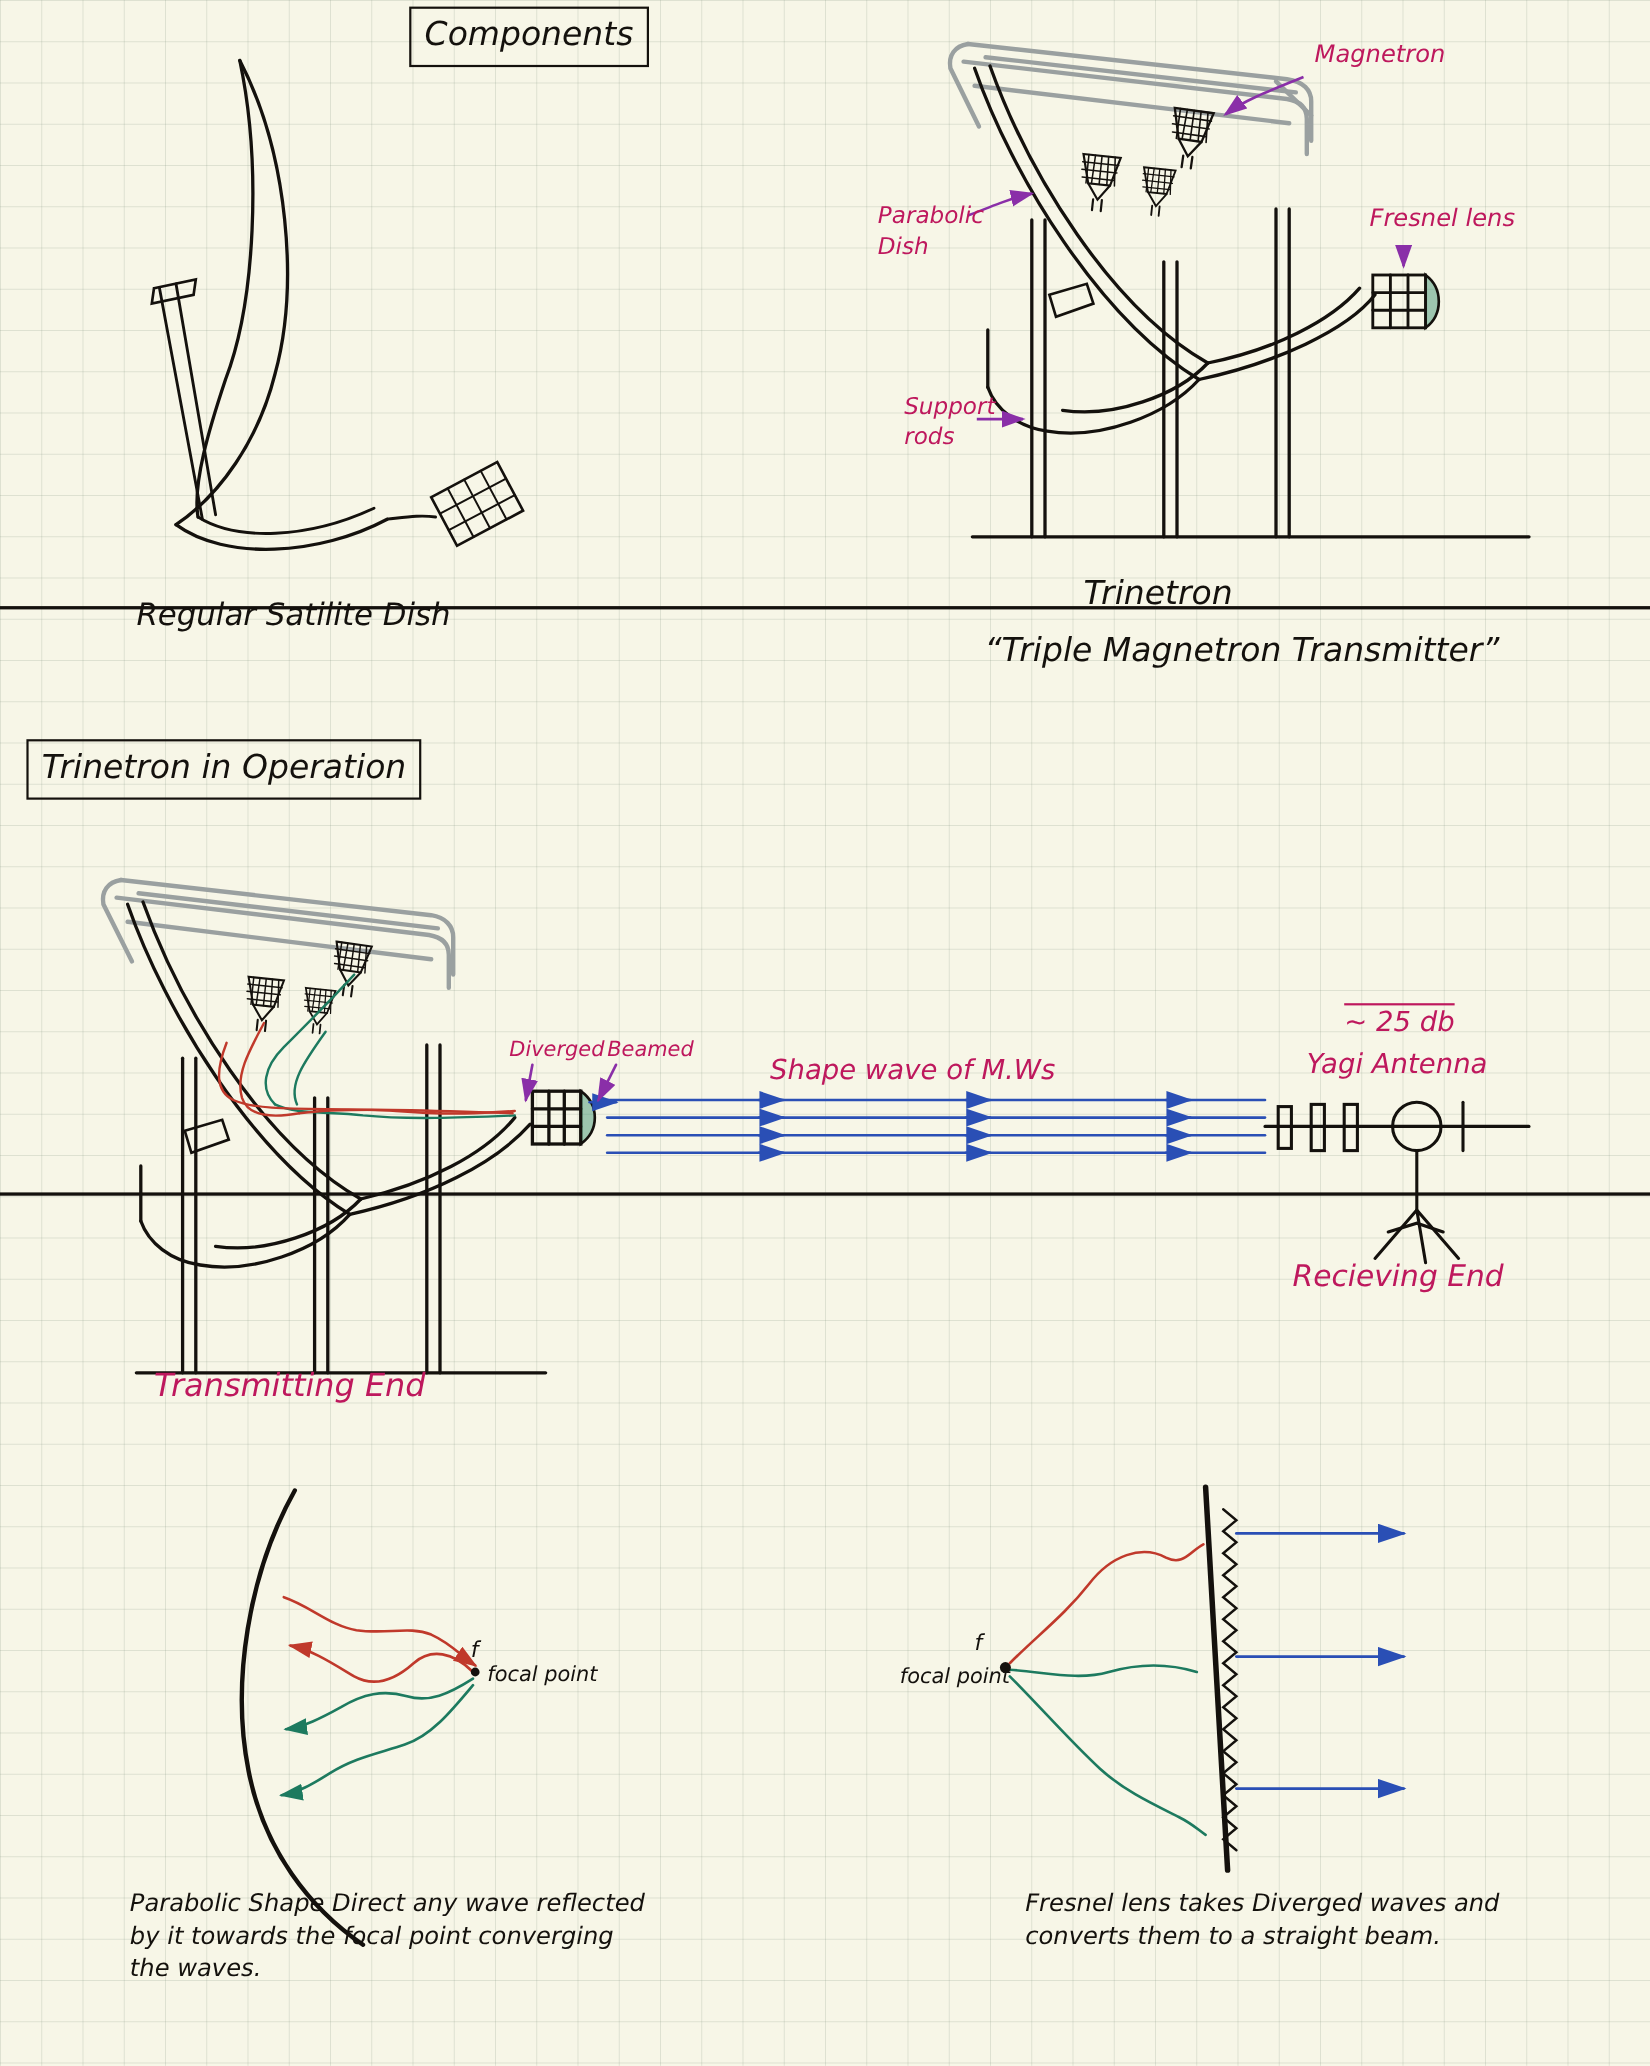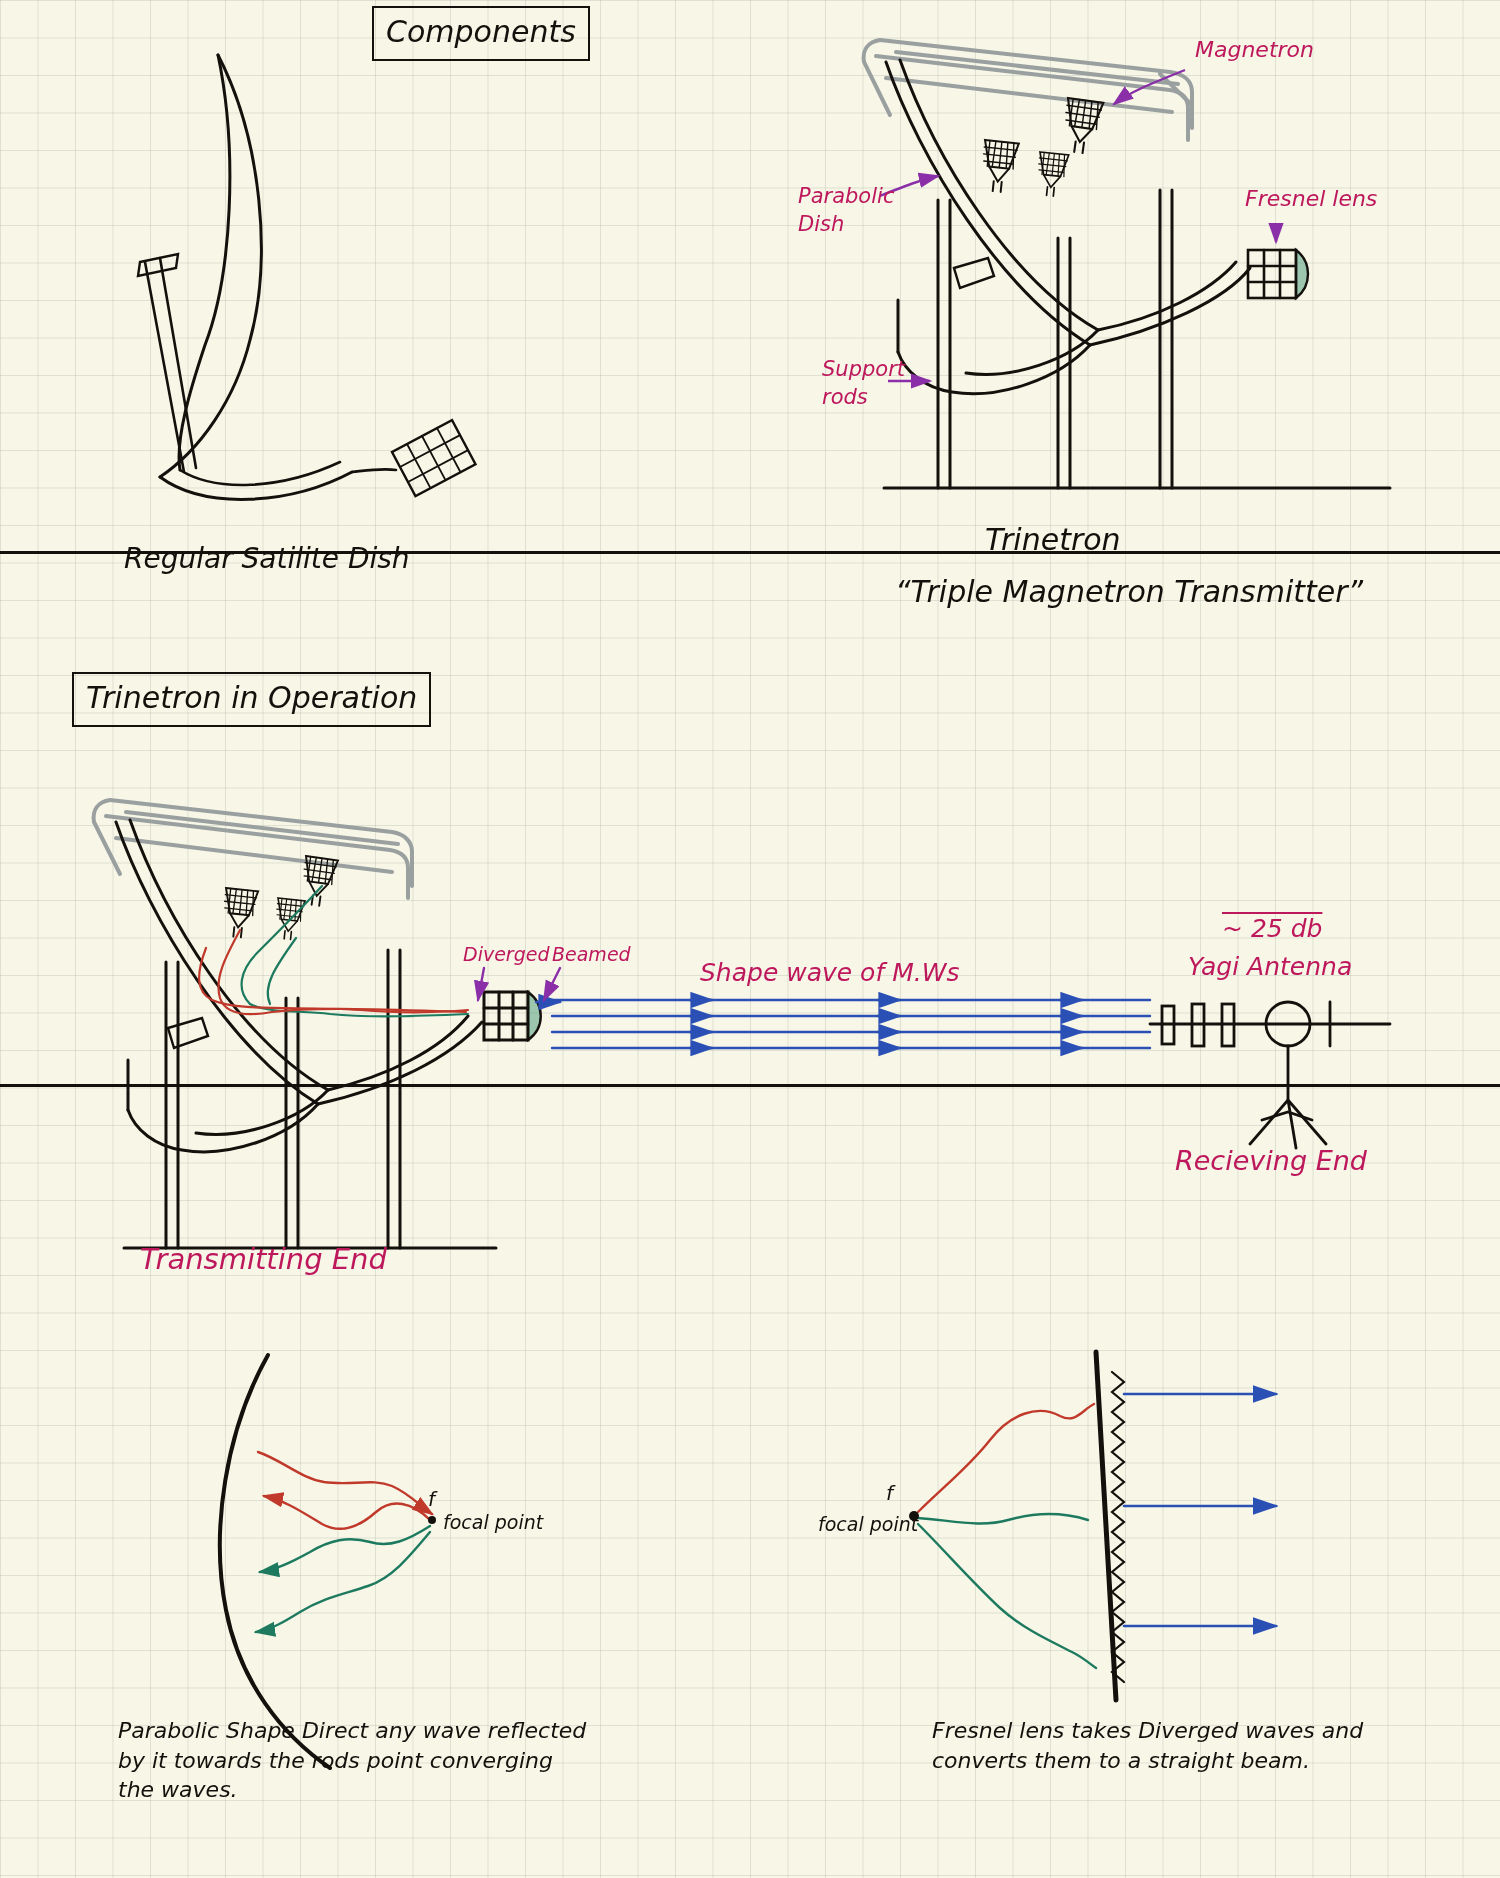--- a/index.html
+++ b/index.html
@@ -277,21 +277,21 @@
       <g stroke="#2a4fb5" stroke-width="2.6">
         <path d="M1124,1394 L1276,1394" marker-end="url(#arrowBlue)"></path>
         <path d="M1124,1506 L1276,1506" marker-end="url(#arrowBlue)"></path>
         <path d="M1124,1626 L1276,1626" marker-end="url(#arrowBlue)"></path>
       </g>
     </g>
   </svg>
 
   <div class="lbl ink boxed ital" style="left:372px;top:6px;font-size:30px;">Components</div>
 
-  <div class="lbl ink boxed ital" style="left:24px;top:672px;font-size:30px;margin-left:48px;">Trinetron in Operation</div>
+  <div class="lbl ink boxed ital" style="left:24px;top:672px;font-size:30px;">Trinetron in Operation</div>
 
 
   <div class="lbl ink ital" style="left:124px;top:540px;font-size:28px;">Regular Satilite Dish</div>
 
   <div class="lbl ink ital" style="left:985px;top:520px;font-size:30px;">Trinetron</div>
   <div class="lbl ink ital" style="left:895px;top:572px;font-size:30px;">“Triple Magnetron Transmitter”</div>
 
   <div class="lbl purple ital" style="left:1195px;top:35px;font-size:22px;">Magnetron</div>
 
   <div class="lbl purple ital" style="left:1245px;top:184px;font-size:22px;">Fresnel lens</div>
@@ -313,21 +313,21 @@
   <div class="lbl purple ital" style="left:1188px;top:950px;font-size:25px;">Yagi Antenna</div>
 
   <div class="lbl purple ital" style="left:1175px;top:1143px;font-size:27px;">Recieving End</div>
 
   <div class="lbl purple ital" style="left:140px;top:1240px;font-size:29px;">Transmitting End</div>
 
   <div class="lbl ink ital" style="left:428px;top:1486px;font-size:20px;">f</div>
   <div class="lbl ink ital" style="left:443px;top:1510px;font-size:19px;">focal point</div>
 
   <div class="lbl ink ital" style="left:118px;top:1716px;font-size:22px;">Parabolic Shape Direct any wave reflected
-by it towards the rods point converging
+by it towards the focal point converging
 the waves.</div>
 
   <div class="lbl ink ital" style="left:886px;top:1480px;font-size:20px;">f</div>
   <div class="lbl ink ital" style="left:818px;top:1512px;font-size:19px;">focal point</div>
 
   <div class="lbl ink ital" style="left:932px;top:1716px;font-size:22px;">Fresnel lens takes Diverged waves and
 converts them to a straight beam.</div>
 </div>
 
 </body></html>

